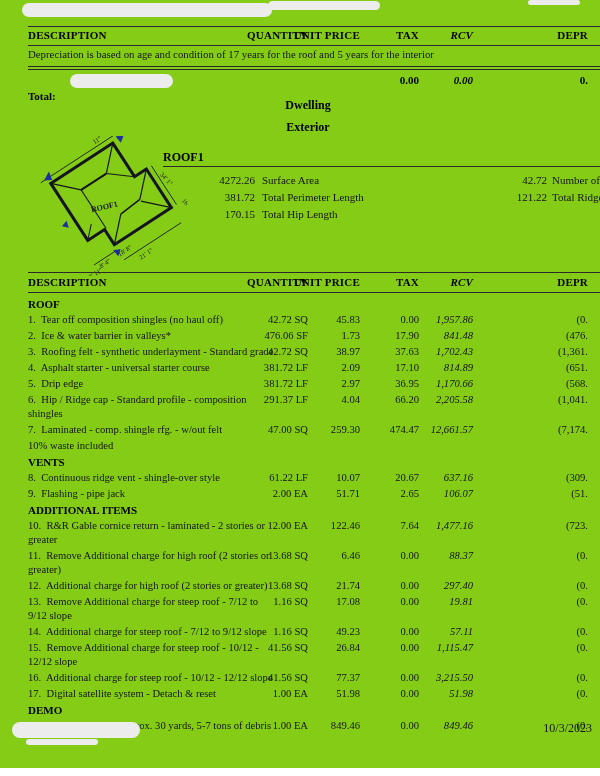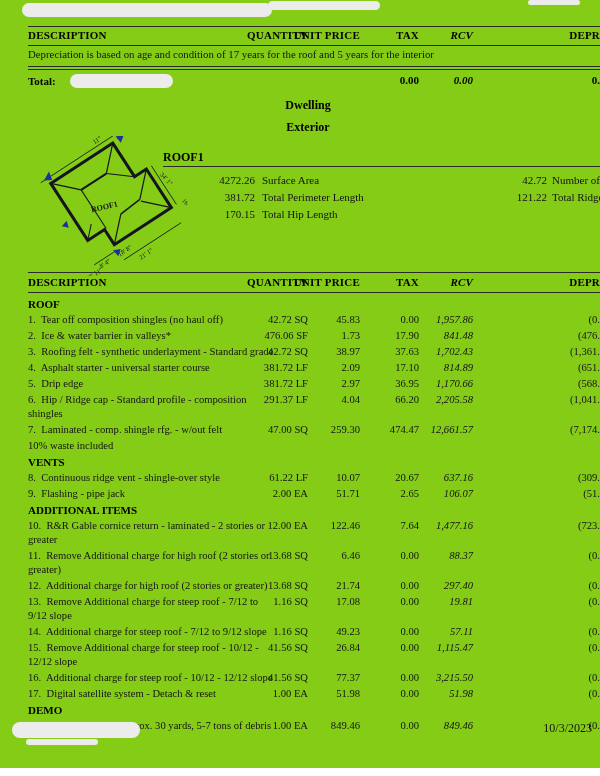--- a/index.html
+++ b/index.html
@@ -11,29 +11,29 @@
 
   .rule{position:absolute;left:28px;right:0;height:1px;background:#2a2a2a;}
 
   
   .cols{position:absolute;left:28px;right:0;height:14px;}
   .col{position:absolute;top:0;white-space:nowrap;}
   .c-qty {right:292px;}
   .c-unit{right:240px;}
   .c-tax {right:181px;}
   .c-rcv {right:127px;font-style:italic;}
-  .c-depr{right:0;}
+  .c-depr{right:12px;}
 
   .hdr{font-weight:bold;font-size:11px;letter-spacing:.2px;color:#000;}
   .hdr .c-desc{position:absolute;left:0;top:0;}
 
   .note-line{position:absolute;left:28px;top:48px;font-size:10.8px;}
 
   .total-row{font-weight:bold;font-size:11px;color:#000;}
-  .total-row .c-desc{position:absolute;left:0;top:1px;}
+  .total-row .c-desc{position:absolute;left:0;top:16px;}
 
   .center-head{position:absolute;left:8px;width:600px;text-align:center;
                font-weight:bold;font-size:12px;color:#000;}
 
   .roof1{position:absolute;left:163px;top:150px;font-weight:bold;font-size:12px;color:#000;}
   .roof1-rule{position:absolute;left:163px;right:0;top:166px;height:1px;background:#2a2a2a;}
 
   .stat{position:absolute;font-size:11px;line-height:13px;white-space:nowrap;}
   .stat .v{position:absolute;left:0;width:100px;text-align:right;display:inline-block;}
   .stat .l{position:absolute;left:107px;}

